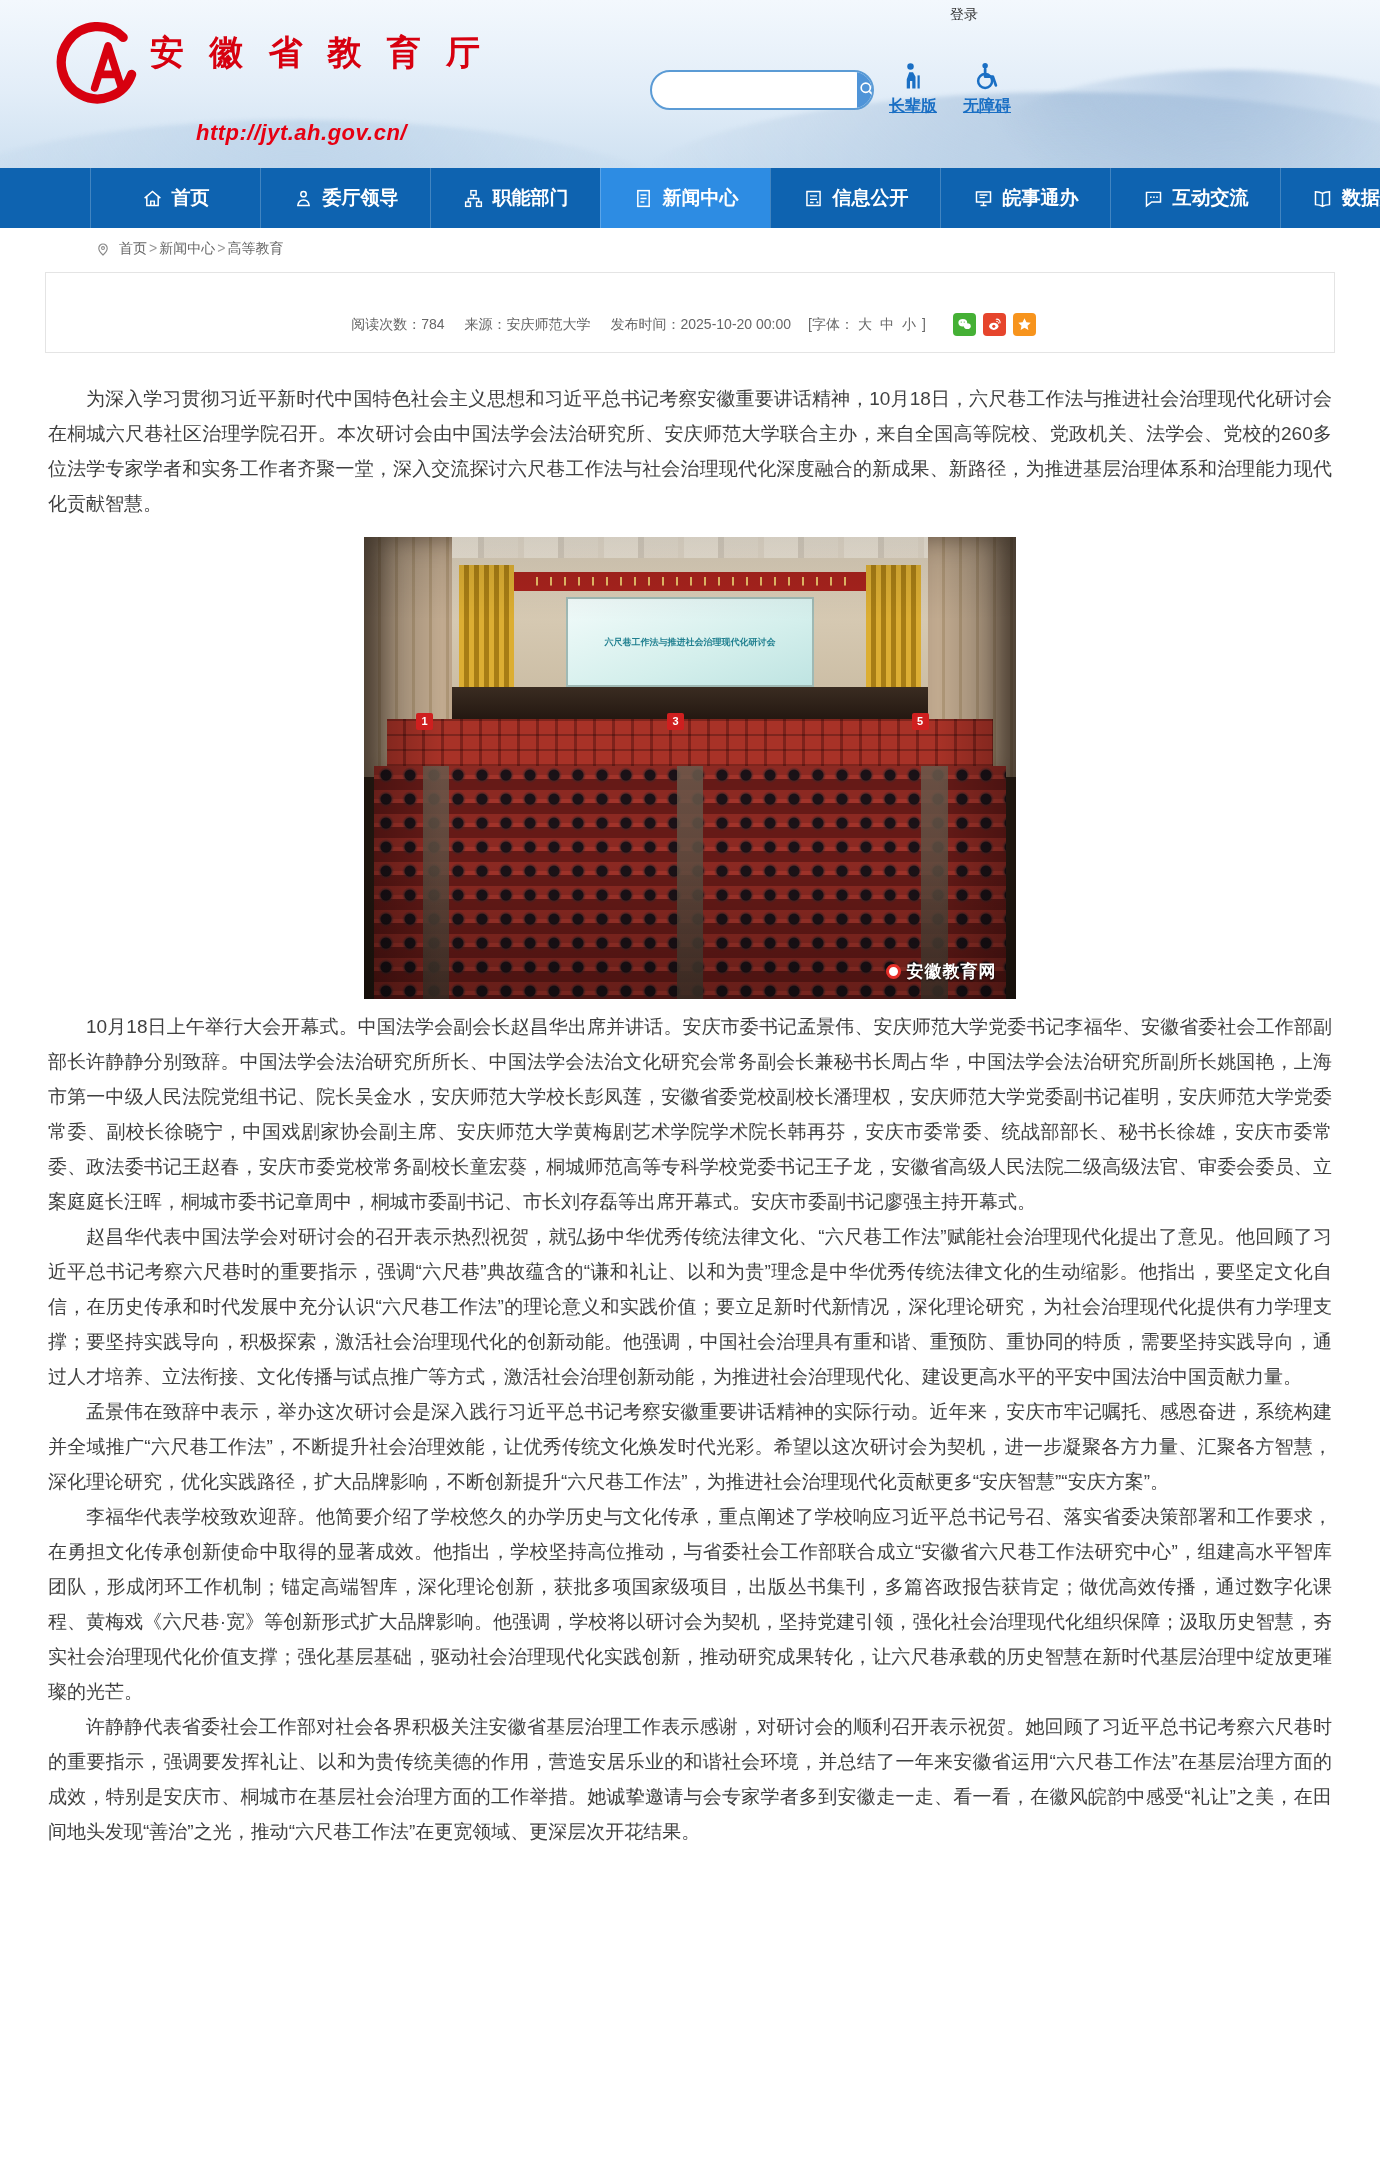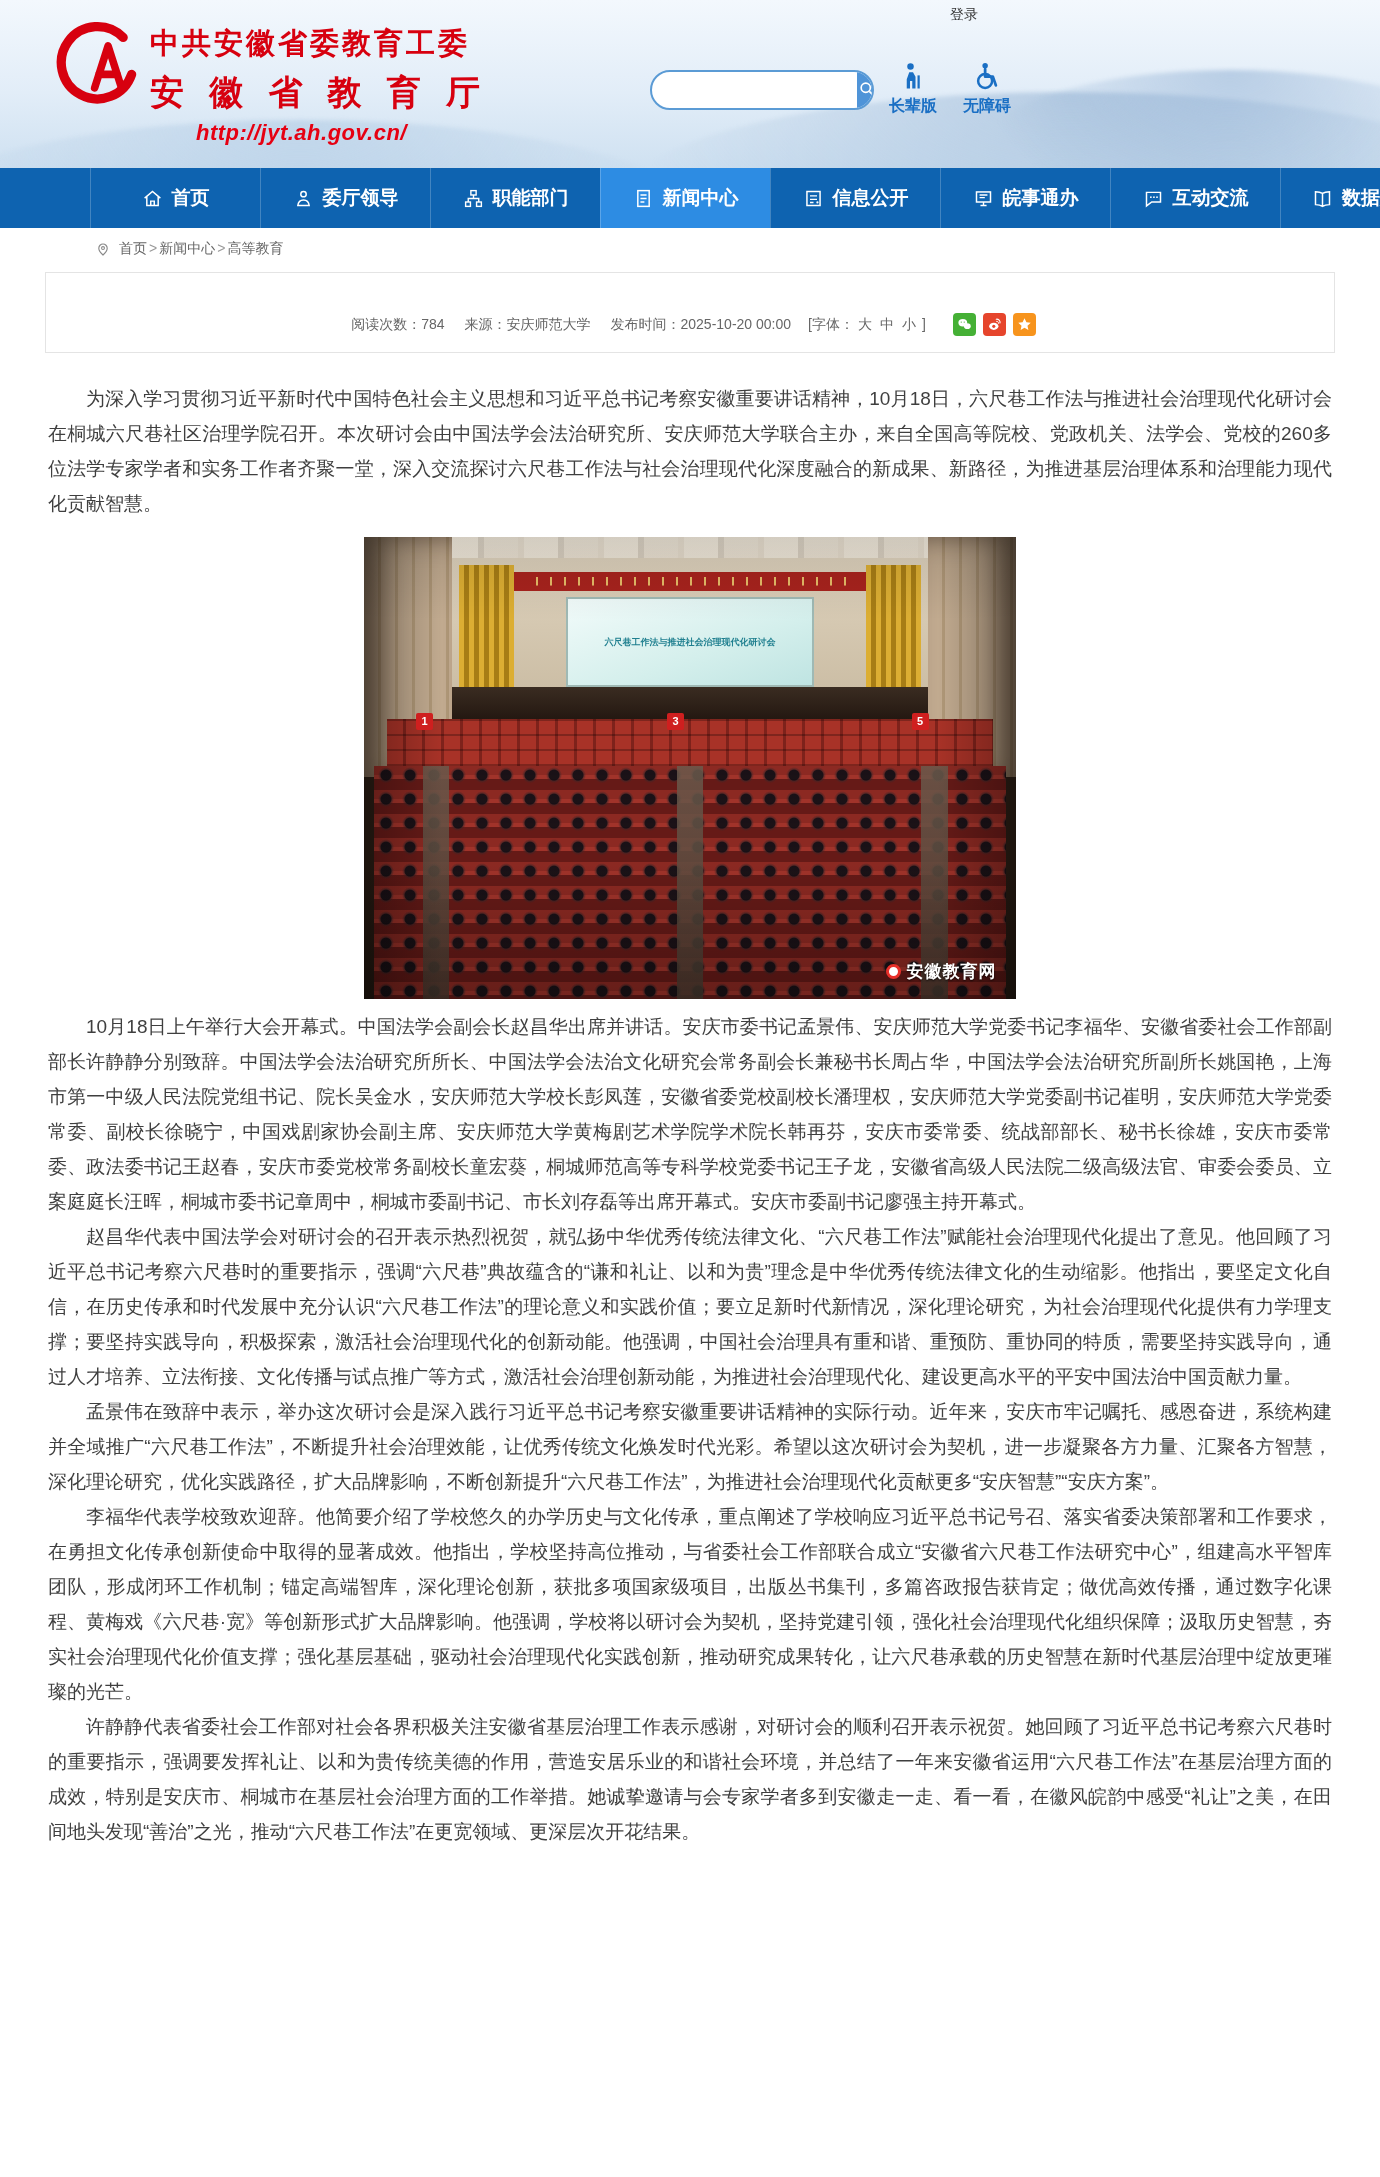--- a/index.html
+++ b/index.html
@@ -24,21 +24,21 @@
   .org2 { font-size:34px; font-weight:bold; margin-top:6px; width:330px; text-align:justify; text-align-last:justify; }
   .site-url { position:absolute; left:196px; top:120px; font-size:22px; font-weight:bold; font-style:italic; color:#e60012; letter-spacing:.5px; }
   .login-link { position:absolute; left:950px; top:6px; font-size:14px; color:#333; cursor:pointer; }
   .search-wrap { position:absolute; left:650px; top:70px; width:224px; height:40px;
     background:#fff; border:2px solid #5b9bd5; border-radius:20px; display:flex; overflow:hidden; }
   .search-input { flex:1; border:none; outline:none; padding:0 12px; font-size:14px; background:transparent; }
   .search-btn { width:44px; height:100%; background:#4f94d8; border:none; cursor:pointer;
     display:flex; align-items:center; justify-content:center; border-radius:0 18px 18px 0; }
   .acc-item { position:absolute; top:60px; width:70px; text-align:center; color:#1a6fc4; cursor:pointer; }
   .acc-item .ic { display:block; height:36px; }
-  .acc-item .lbl { font-size:16px; font-weight:bold; }
+  .acc-item .lbl { font-size:16px; font-weight:bold;text-decoration:underline; }
   .acc-elder { left:878px; }
   .acc-barrier { left:952px; }
   
   .main-nav { height:60px; background:#0e63b0; display:flex; padding-left:90px; overflow:hidden; }
   .nav-item { width:170px; height:100%; display:flex; align-items:center; justify-content:center; gap:9px;
     color:#fff; border-left:1px solid rgba(255,255,255,.22); cursor:pointer; flex:none; }
   .nav-item:last-child { border-right:1px solid rgba(255,255,255,.22); }
   .nav-item.active { background:#2d8ce3; }
   .nav-ic svg { width:21px; height:21px; display:block; color:#fff; }
   .nav-label { font-size:19px; font-weight:bold; white-space:nowrap; }
@@ -121,21 +121,20 @@
   <div class="mountain m2"></div>
   <div class="mountain m3"></div>
 
   <span class="logo-emblem">
     <svg viewBox="0 0 100 100" width="84" height="92">
       <path d="M80 16 A43 43 0 1 0 90 60" fill="none" stroke="#d7000f" stroke-width="11" stroke-linecap="round"></path>
       <path d="M46 76 L62 26 L78 76 M51 60 h22" fill="none" stroke="#d7000f" stroke-width="9" stroke-linecap="round" stroke-linejoin="round"></path>
     </svg>
   </span>
   <div class="org-lines">
-    <div class="org1">中共安徽省委教育工委</div>
     <div class="org2">安徽省教育厅</div>
   </div>
   <div class="site-url">http://jyt.ah.gov.cn/</div>
 
   <span class="login-link">登录</span>
 
   <div class="search-wrap">
     <input class="search-input" type="text" placeholder="" style="">
     <button class="search-btn">
       <span>

